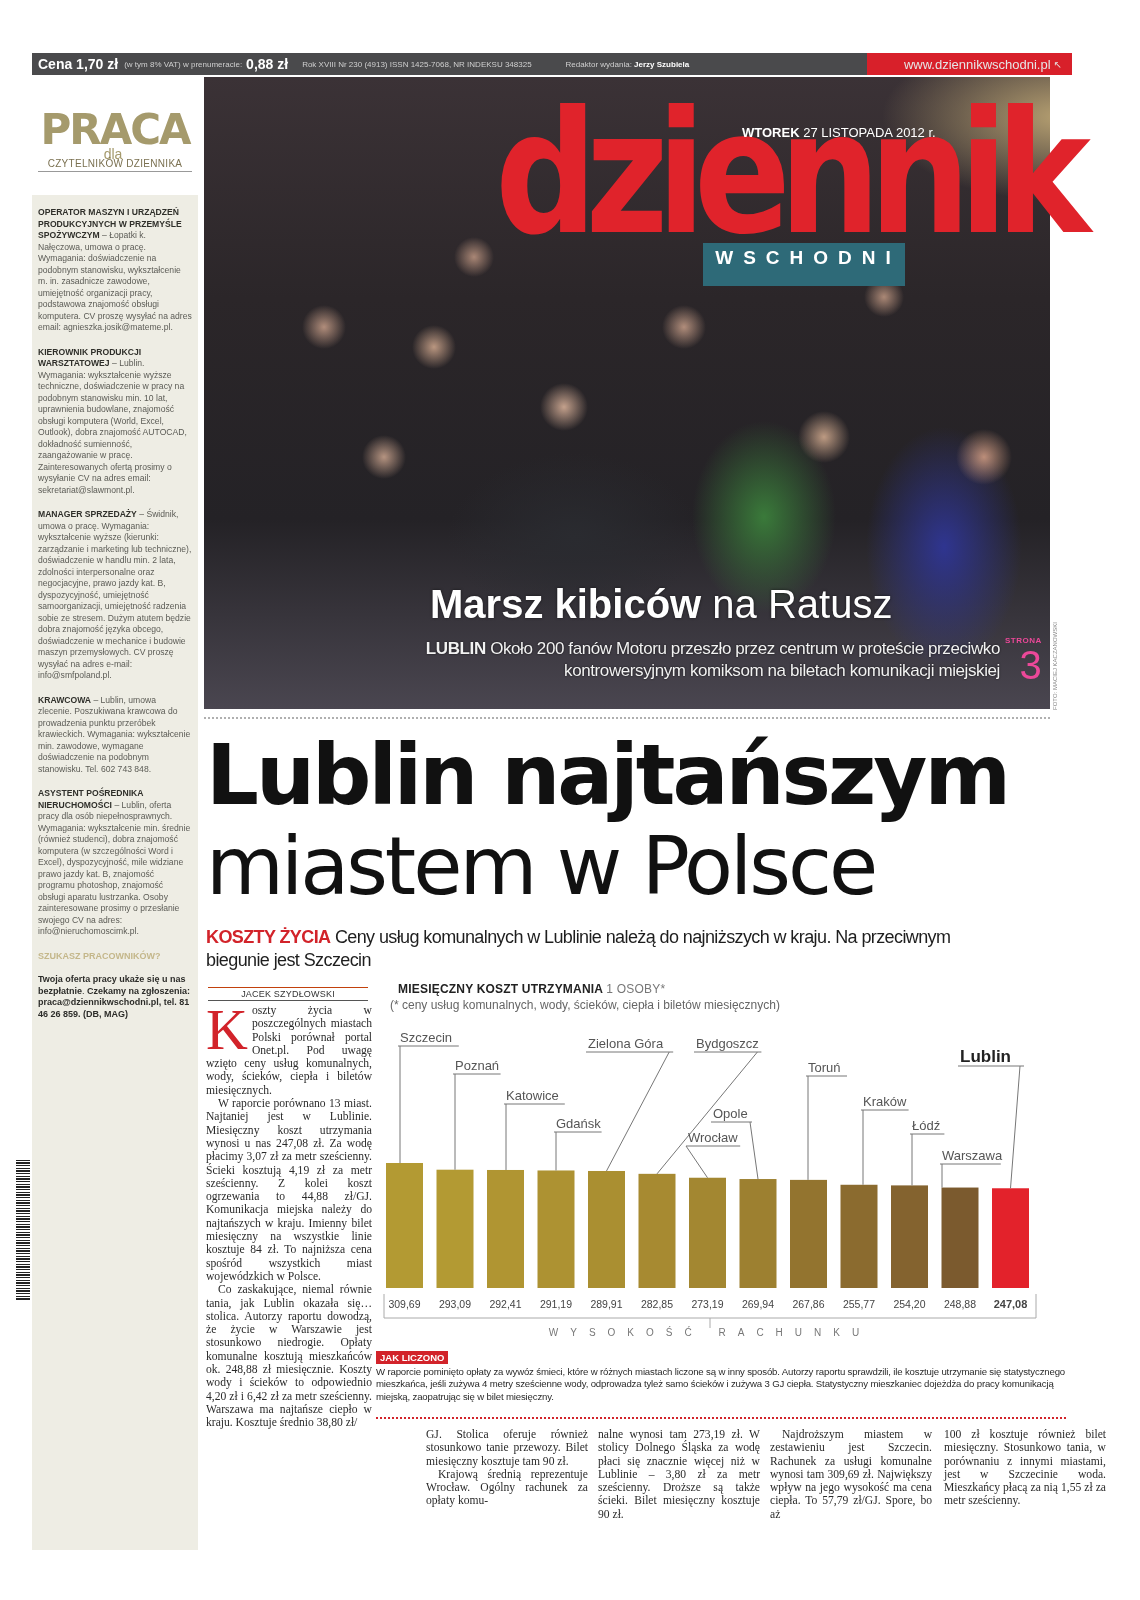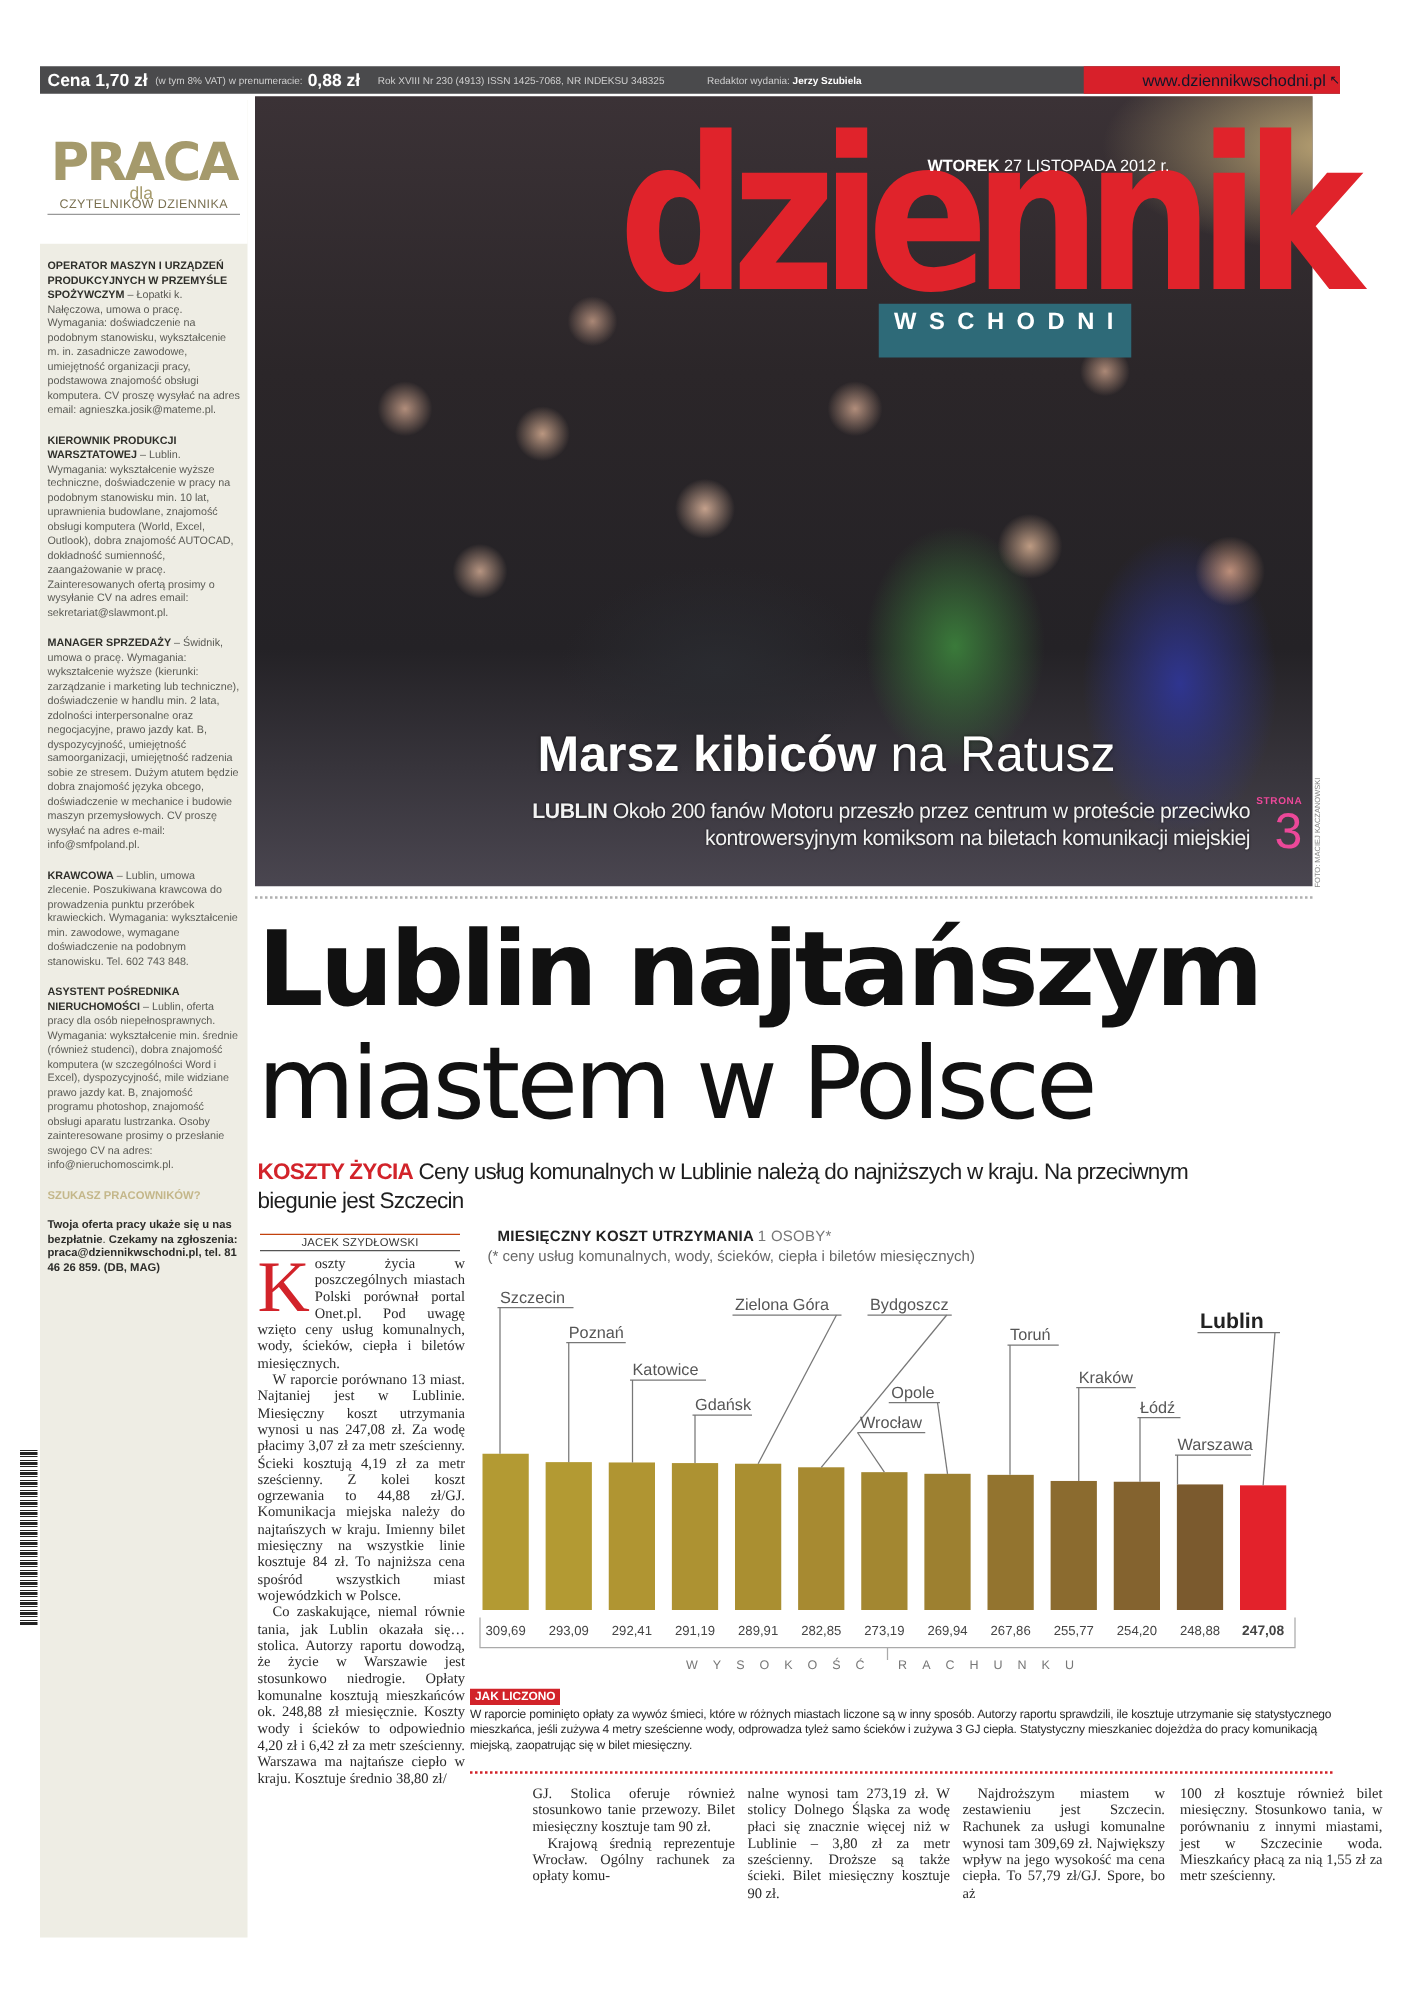--- a/index.html
+++ b/index.html
@@ -7,21 +7,21 @@
   body { font-family: "Liberation Sans", sans-serif; color: #222; position: relative; }
 
   
   .topbar { position: absolute; left: 32px; top: 53px; width: 1040px; height: 22px; background: #4a4a4c; color: #e8e8e8; display: flex; align-items: center; font-size: 9px; }
   .topbar .price { font-weight: bold; font-size: 14px; color: #fff; margin-left: 6px; font-family: "Liberation Sans Narrow", "Liberation Sans", sans-serif; }
   .topbar .small { margin-left: 6px; font-size: 8px; color: #cfcfcf; }
   .topbar .price2 { font-weight: bold; font-size: 14px; color: #fff; margin-left: 4px; }
   .topbar .issue { margin-left: 14px; font-size: 8px; color: #cfcfcf; }
   .topbar .editor { margin-left: 34px; font-size: 8px; color: #cfcfcf; }
   .topbar .editor b { color: #fff; }
-  .topbar .url { position: absolute; right: 0; top: 0; width: 205px; height: 22px; background: #d8202a; color: #0f172a; font-size: 13px; display: flex; align-items: center; justify-content: flex-end; }
+  .topbar .url { position: absolute; right: 0; top: 0; width: 205px; height: 22px; background: #d8202a; color: #e5e5e5; font-size: 13px; display: flex; align-items: center; justify-content: flex-end; padding-right: 10px; }
   .topbar .url .cursor { margin-left: 3px; font-size: 10px; }
 
   
   .sidebar { position: absolute; left: 32px; top: 80px; width: 166px; height: 1470px; background: #eeede4; }
   .sidebar .masthead { background: #fff; height: 115px; padding: 30px 6px 0 6px; text-align: center; }
   .sidebar .praca { font-family: "DejaVu Sans", sans-serif; font-weight: bold; font-size: 42px; letter-spacing: -2px; color: #a59a6c; line-height: 40px; }
   .sidebar .dla { font-size: 14px; color: #a59a6c; text-align: center; padding-right: 4px; line-height: 8px; }
   .sidebar .czyt { font-size: 10px; color: #7a7050; letter-spacing: 0.3px; border-bottom: 1px solid #999; padding-bottom: 2px; }
   .sidebar .ads { padding: 12px 6px 0 6px; font-size: 8.6px; line-height: 11.5px; color: #5b5b55; }
   .sidebar .ad { margin-bottom: 13px; }

